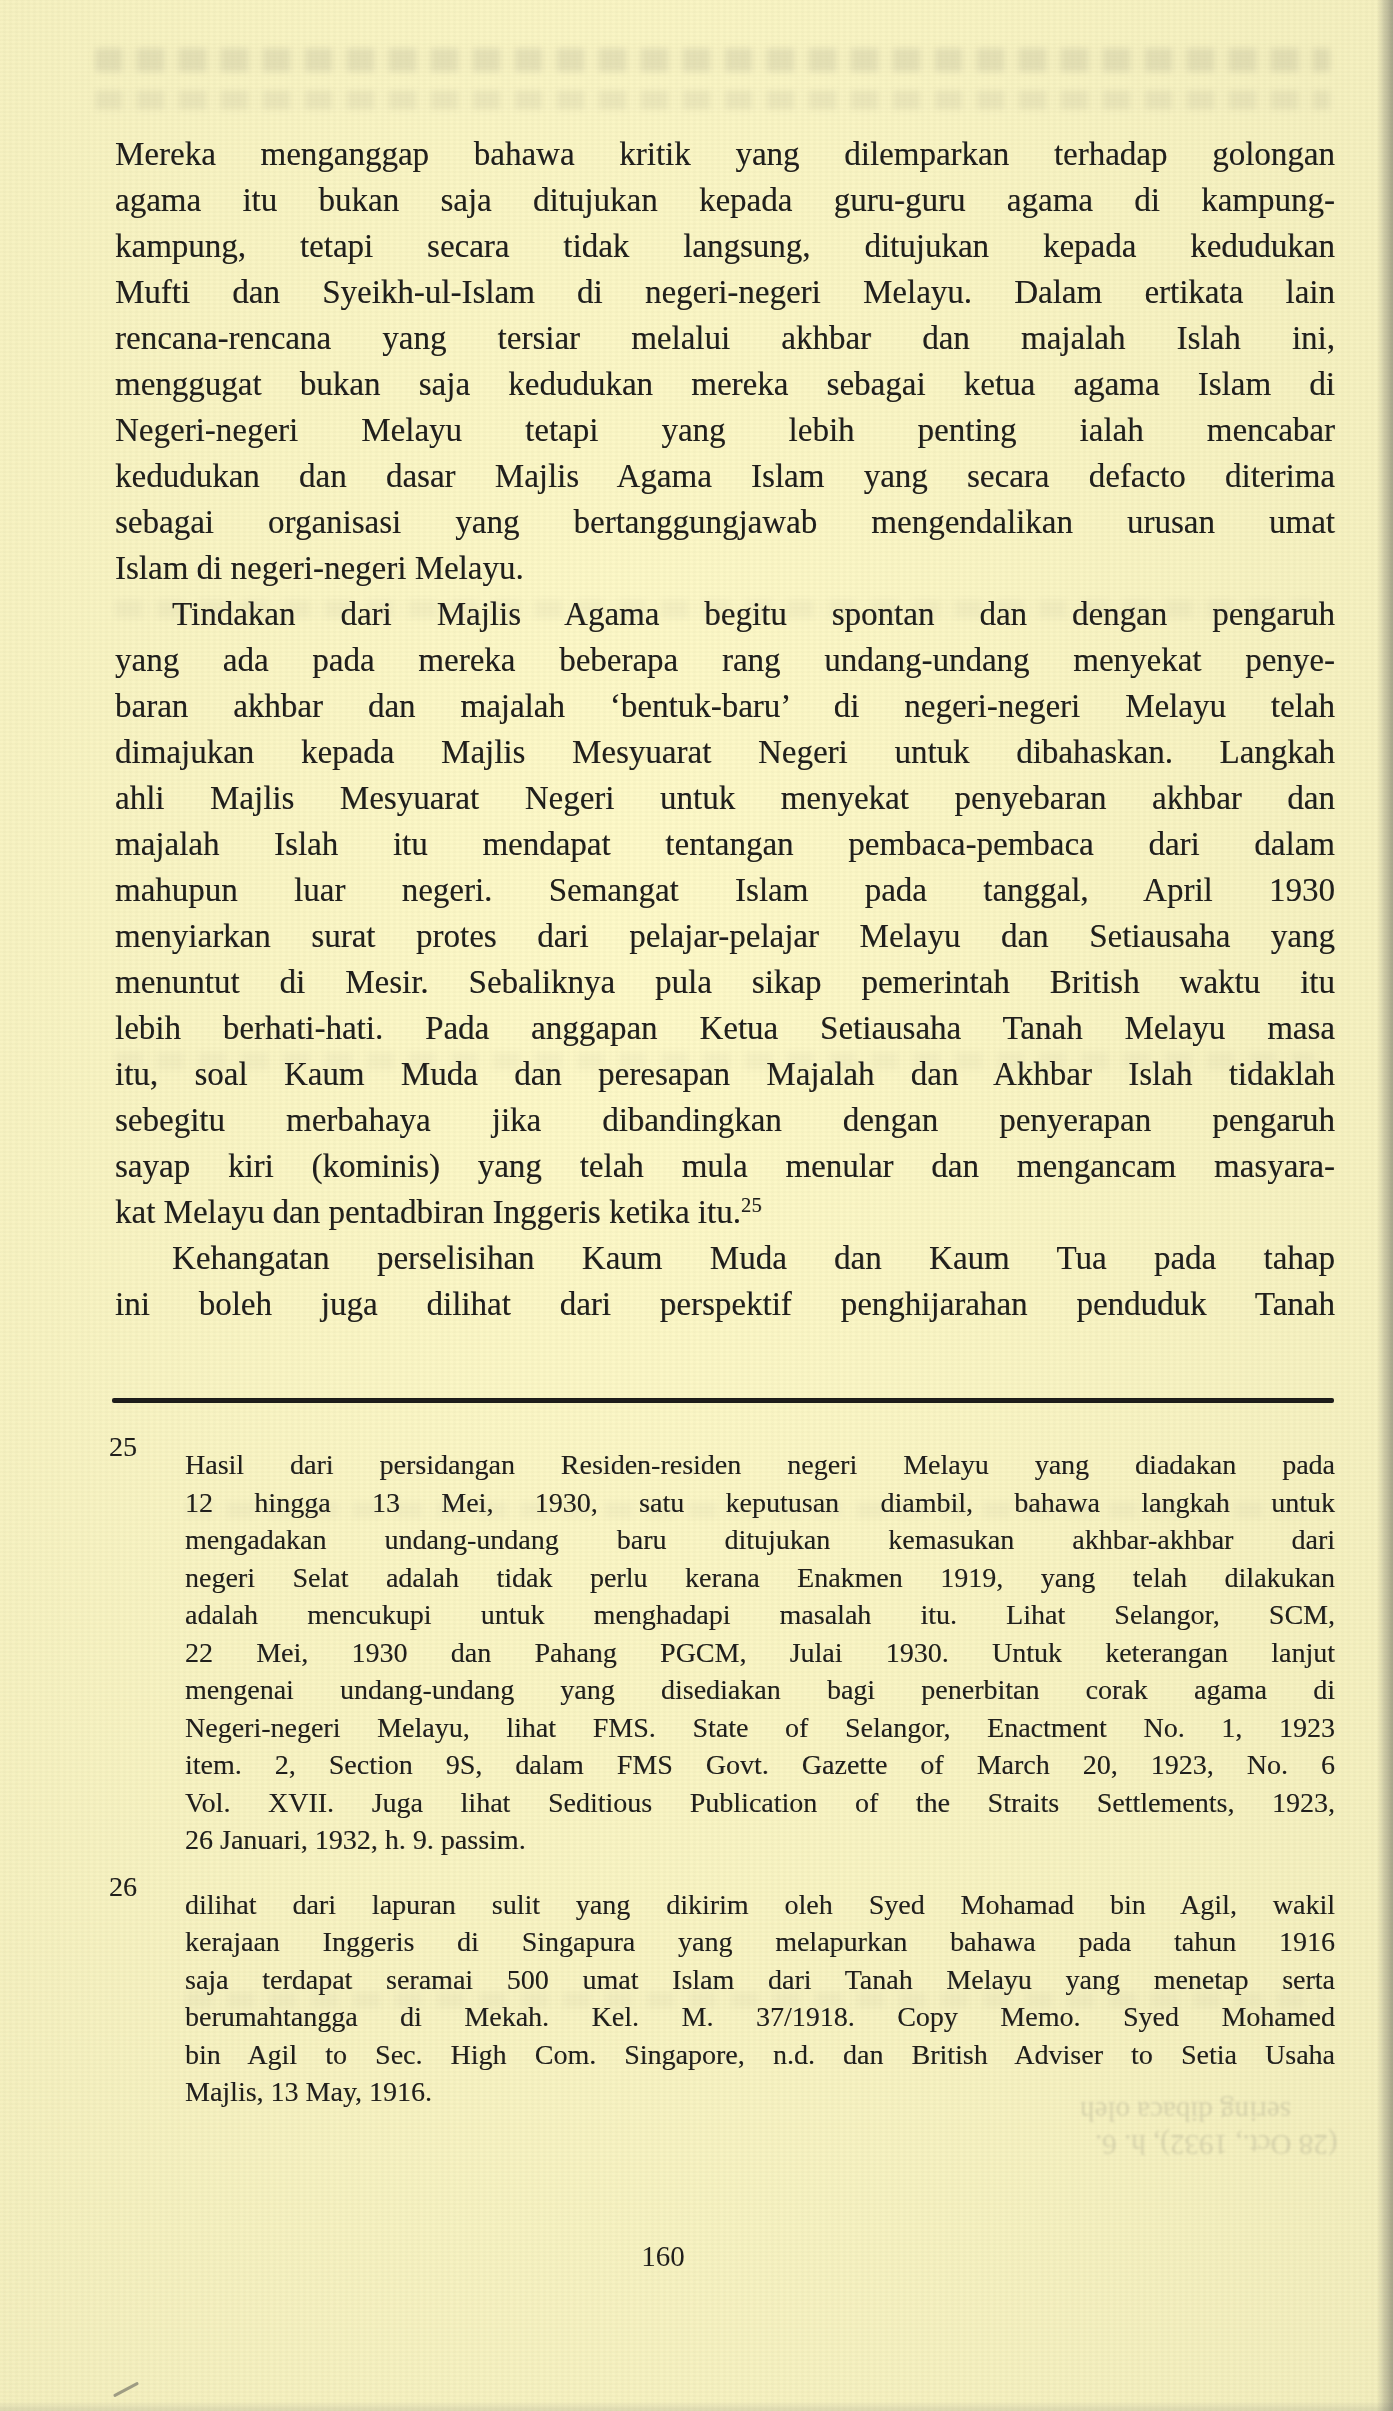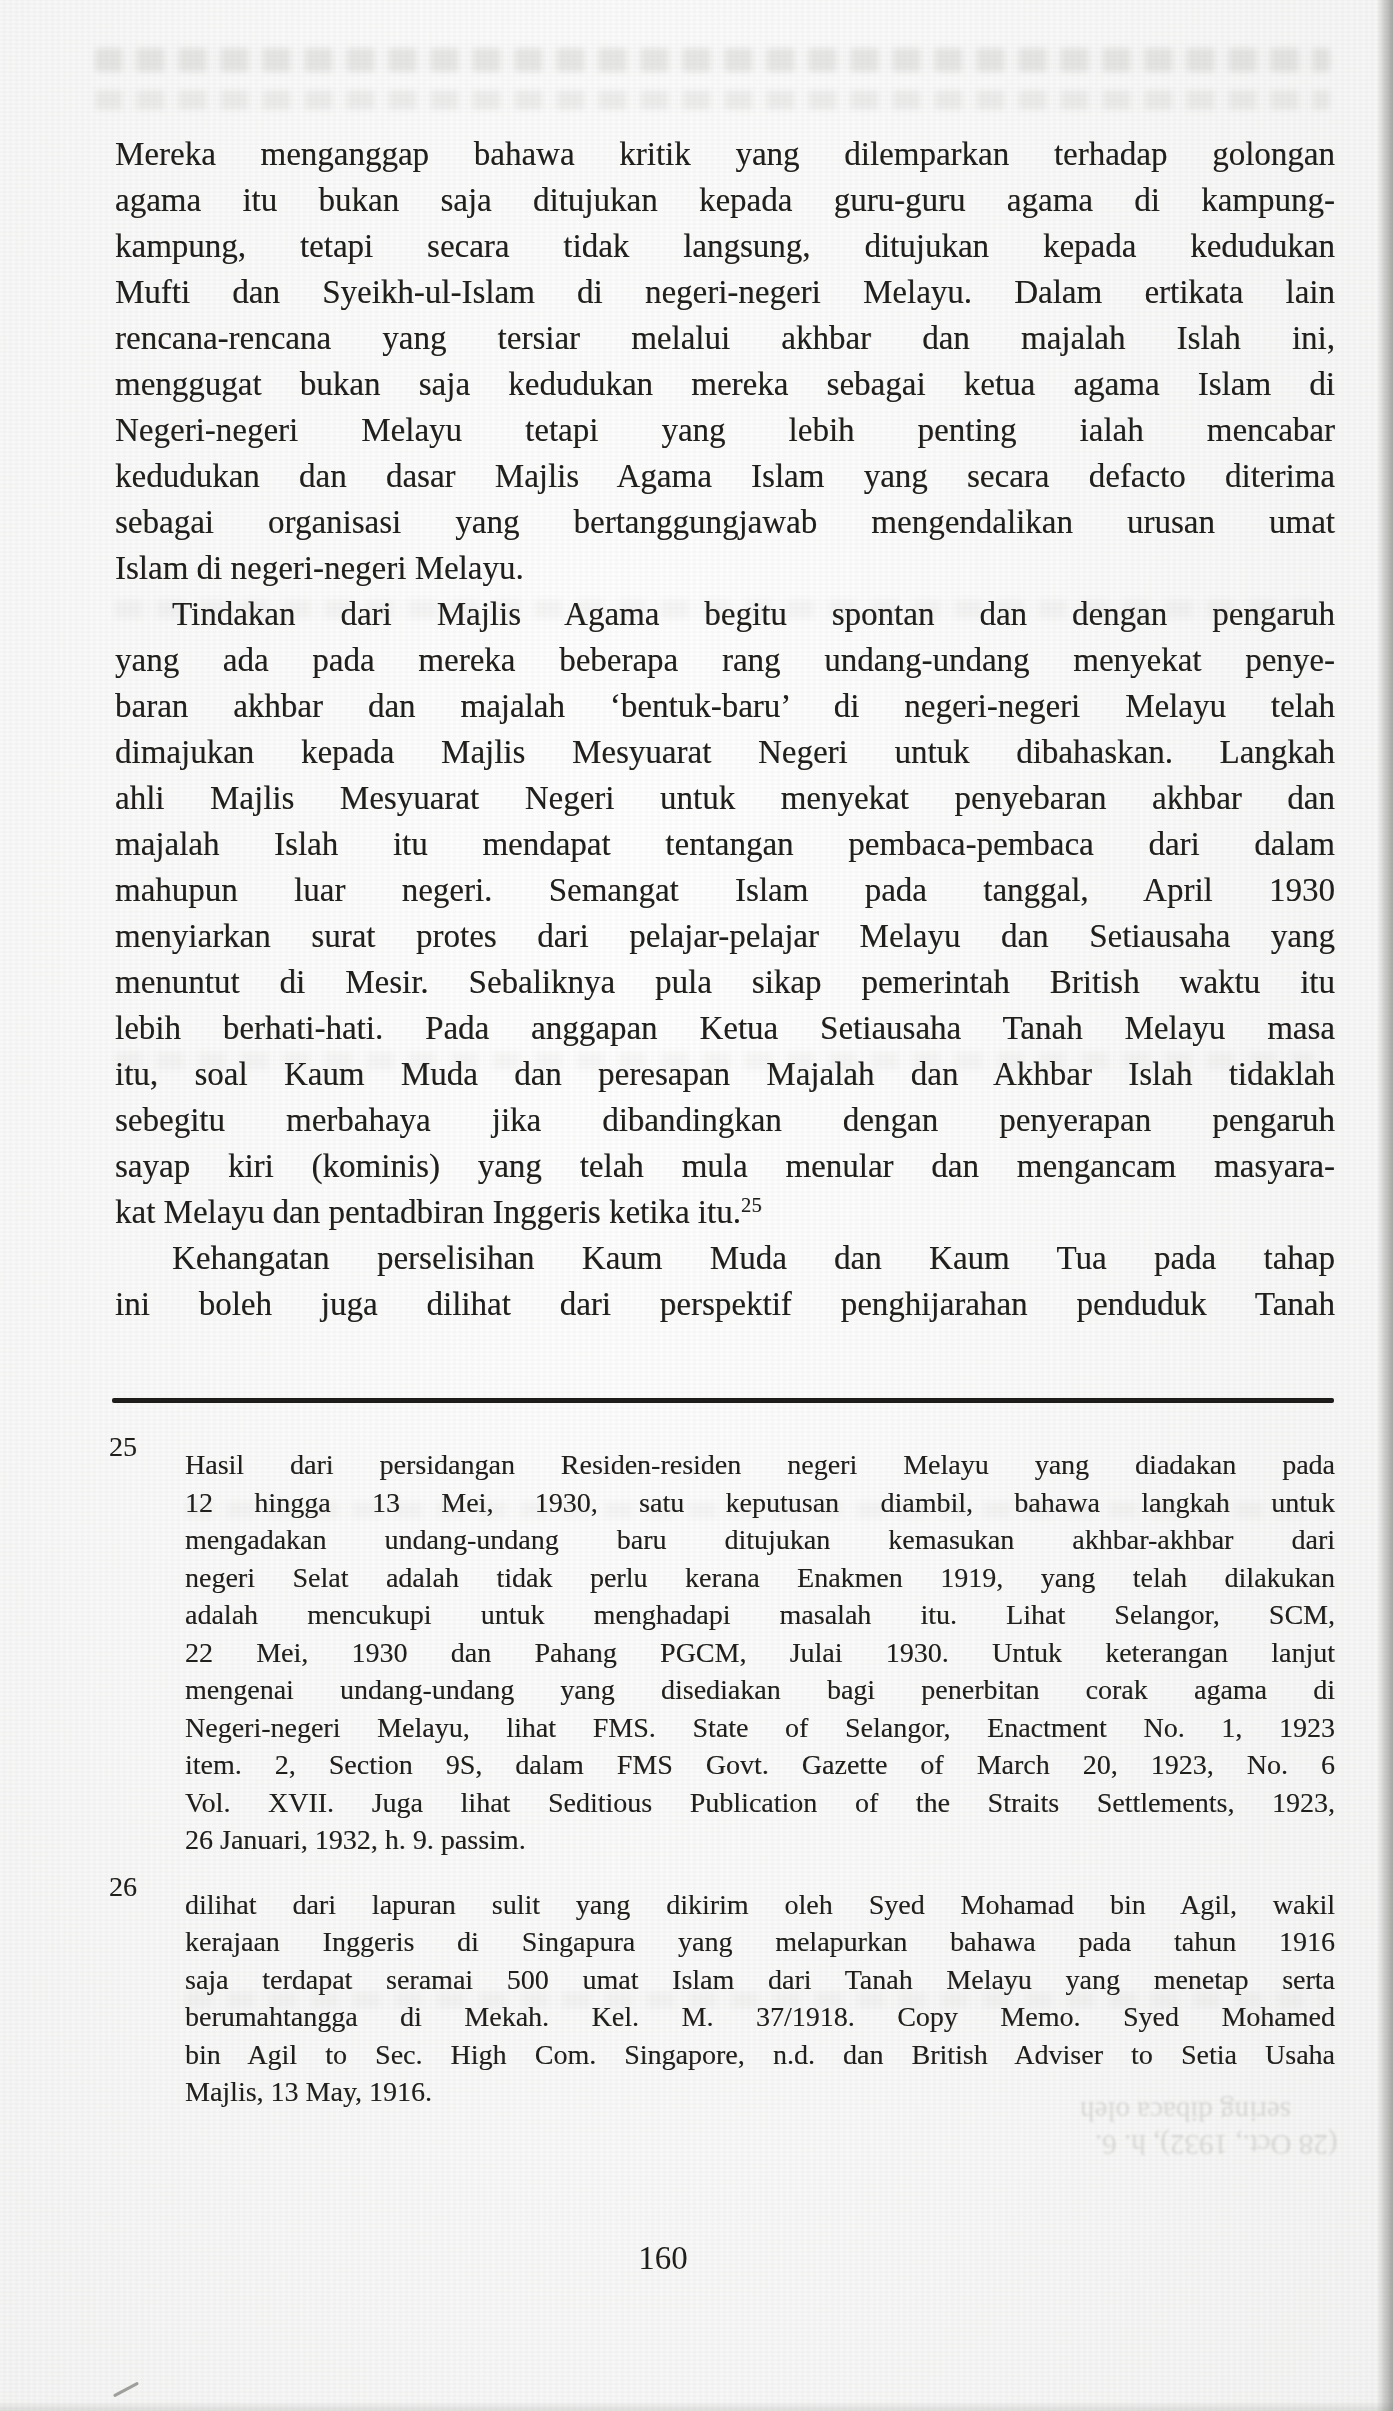--- a/index.html
+++ b/index.html
@@ -1,20 +1,20 @@
 <!DOCTYPE html>
 <html><head>
 <meta charset="utf-8">
 <style>
   html,body { margin:0; padding:0; background:#6b6b68; }
   .page {
     position:relative;
     width:1393px; height:2411px;
     margin:0 auto;
-    background:#ffffff;
+    background:#fef9c3;
     overflow:hidden;
     font-family:"Liberation Serif", serif;
     color:#201f1c;
   }
   
   .page::before {
     content:""; position:absolute; inset:0; pointer-events:none;
     background-image:
       radial-gradient(ellipse at 45% 38%, rgba(255,255,255,0.06), rgba(95,95,88,0.07)),
       repeating-linear-gradient(0deg, rgba(255,255,255,0.03) 0 2px, rgba(120,120,110,0.03) 2px 4px),
@@ -41,21 +41,21 @@
     text-shadow:0.3px 0.3px 0.5px rgba(32,31,28,0.4);
   }
   .footnote { position:relative; }
   .footnote + .footnote { margin-top:27px; }
   .fn-marker { position:absolute; left:-76px; top:-18px; font-size:28px; }
   .fnline { text-align:justify; text-align-last:justify; }
   .fnline.flush { text-align-last:left; }
 
   .page-number {
     position:absolute; top:2240px; left:563px; width:200px;
-    text-align:center; font-size:33px;
+    text-align:center; font-size:29px;
   }
 
   
   .edge-right {
     position:absolute; right:0; top:0; height:100%; width:16px; pointer-events:none;
     background:linear-gradient(to right, rgba(110,110,106,0) 0%, rgba(110,110,106,0.22) 35%, rgba(95,95,90,0.52) 100%);
   }
   .edge-bottom {
     position:absolute; bottom:0; left:0; width:100%; height:10px; pointer-events:none;
     background:linear-gradient(to bottom, rgba(110,110,106,0), rgba(110,110,106,0.18));

